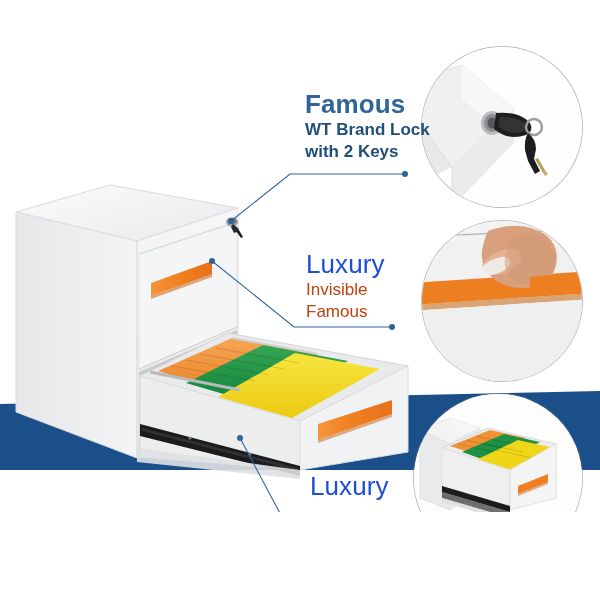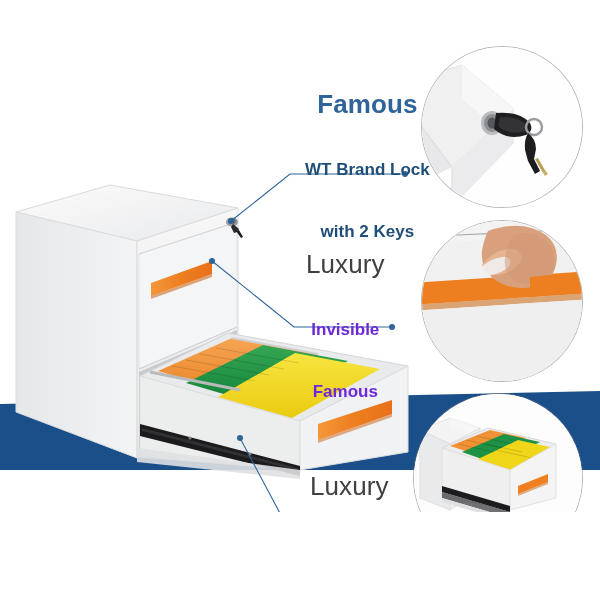--- a/index.html
+++ b/index.html
@@ -10,54 +10,52 @@
   body {
     font-family: "Liberation Sans", sans-serif;
     -webkit-font-smoothing: antialiased;
   }
   #stage {
     position: relative;
     width: 600px;
     height: 512px;
     overflow: hidden;
     background: #ffffff;
-    text-align: center;
   }
   #svg-scene {
     position: absolute;
     left: 0;
     top: 0;
     width: 600px;
     height: 600px;
   }
 
   
   .callout {
     position: absolute;
     z-index: 40;
   }
   .callout .title {
     font-size: 26px;
     line-height: 30px;
-    color: #404040;
+    color: #1d4ed8;
     font-weight: 400;
     letter-spacing: .1px;
     white-space: nowrap;
   }
   .callout .sub {
     font-size: 17px;
     line-height: 22px;
     color: #1f4e79;
     font-weight: 600;
     white-space: nowrap;
-    margin-top: 40px;
   }
   .callout .sub.light {
-    font-weight: 700;
-    color: #6d28d9;
+    font-weight: 400;
+    color: #c2410c;
   }
 
   #callout-lock   { left: 305px; top: 89px;  }
   #callout-handle { left: 306px; top: 249px; }
   #callout-drawer { left: 310px; top: 471px; }
 
   #callout-lock .title   { font-weight: 600; color: #2f6499; }
   #callout-drawer .title { font-weight: 400; }
 
   

